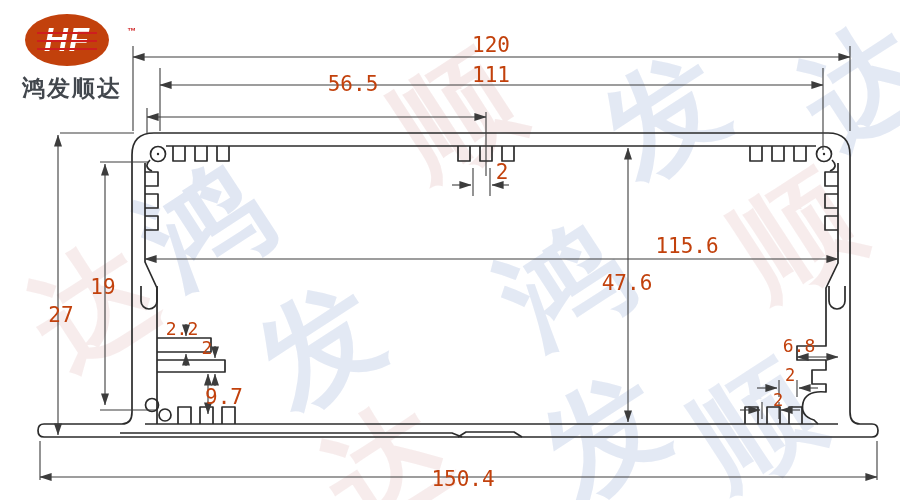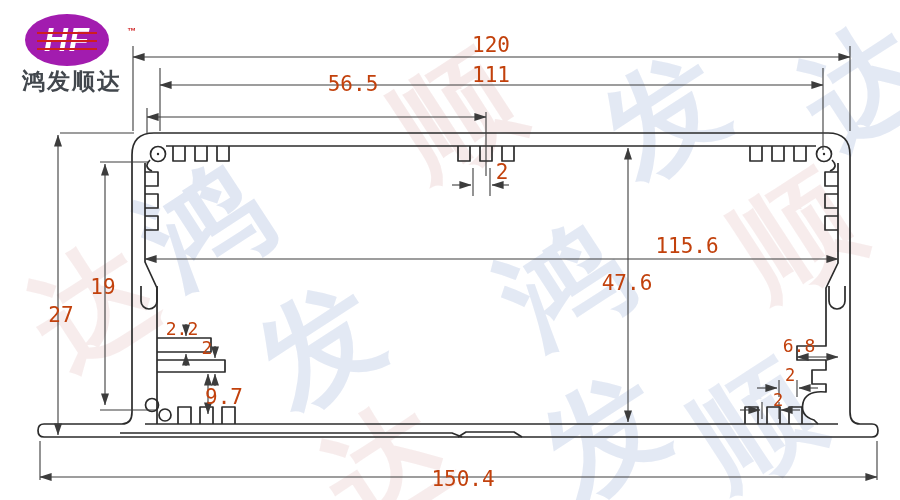--- a/index.html
+++ b/index.html
@@ -23,21 +23,21 @@
   #logo-hf{
     color:#ffffff;font-weight:bold;font-size:33px;letter-spacing:1px;
     font-family:"Liberation Sans",sans-serif;font-style:italic;line-height:1;
     padding-bottom:2px;
   }
   .logo-stripe{position:absolute;left:12px;right:12px;height:2px;}
   #logo-tm{
     position:absolute;left:105px;top:12px;font-size:9px;font-weight:bold;
   }
   #logo-company{
-    font-size:23px;font-weight:bold;color:#42474d;
+    margin-top:7px;font-size:23px;font-weight:bold;color:#42474d;
     letter-spacing:2px;white-space:nowrap;font-family:"DejaVu Sans",sans-serif;
   }
   
   #drawing{position:absolute;inset:0;z-index:2;}
   
   #dim-labels{position:absolute;inset:0;z-index:3;pointer-events:none;}
   .dim{
     position:absolute;transform:translate(-50%,-50%);
     font-family:"DejaVu Sans Mono","Liberation Mono",monospace;
     color:#c2410c;font-size:21px;white-space:nowrap;letter-spacing:0px;
@@ -58,21 +58,21 @@
       <span class="wm" style="left: 565px; top: 285px; color: rgb(201, 212, 234); opacity: 0.5;">鸿</span>
       <span class="wm" style="left: 665px; top: 115px; color: rgb(201, 212, 234); opacity: 0.5;">发</span>
       <span class="wm" style="left: 795px; top: 235px; color: rgb(238, 215, 215); opacity: 0.45;">顺</span>
       <span class="wm" style="left: 862px; top: 85px; color: rgb(201, 212, 234); opacity: 0.5;">达</span>
       <span class="wm" style="left: 605px; top: 435px; color: rgb(201, 212, 234); opacity: 0.5;">发</span>
       <span class="wm" style="left: 385px; top: 465px; color: rgb(238, 215, 215); opacity: 0.45;">达</span>
       <span class="wm" style="left: 755px; top: 425px; color: rgb(201, 212, 234); opacity: 0.45;">顺</span>
     </div>
 
   <div id="logo">
-    <div id="logo-ellipse" style="background: #a21caf;">
+    <div id="logo-ellipse" style="background: #c2410c;">
       <span id="logo-hf">HF</span>
       <span class="logo-stripe" style="top: 18px; background: rgb(206, 30, 31);"></span>
       <span class="logo-stripe" style="top: 26px; background: rgb(206, 30, 31);"></span>
       <span class="logo-stripe" style="top: 34px; background: rgb(206, 30, 31);"></span>
     </div>
     <span id="logo-tm" style="color: rgb(206, 30, 31);">™</span>
     <div id="logo-company">鸿发顺达</div>
   </div>
 
   <svg id="drawing" width="900" height="500" viewBox="0 0 900 500">

